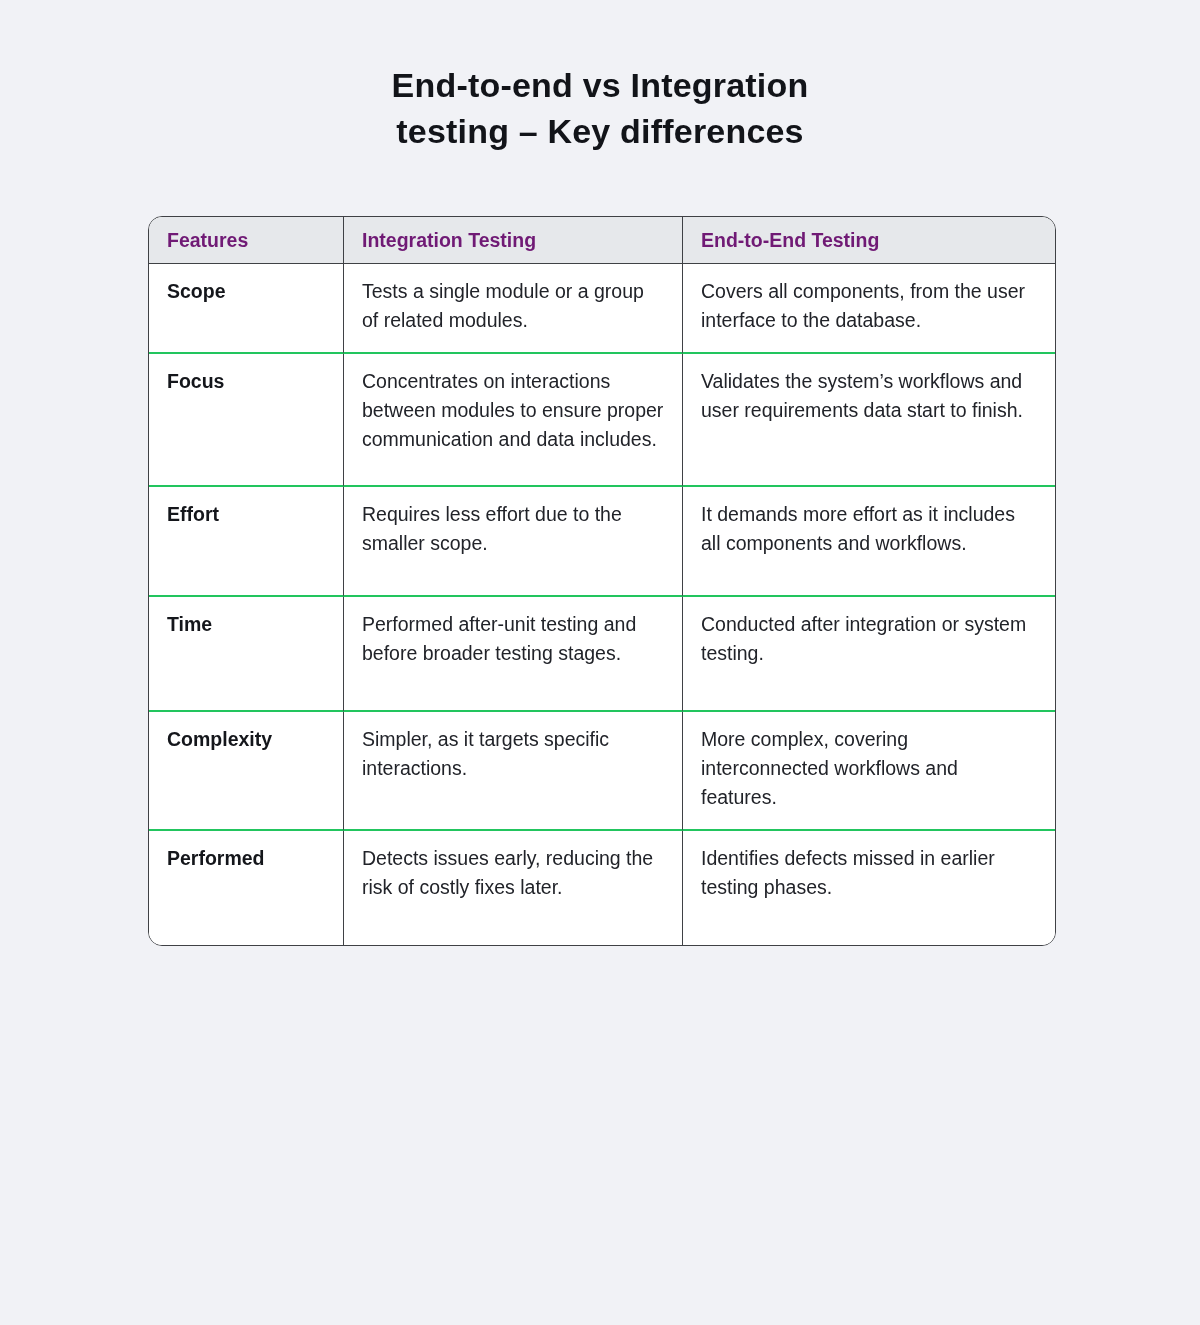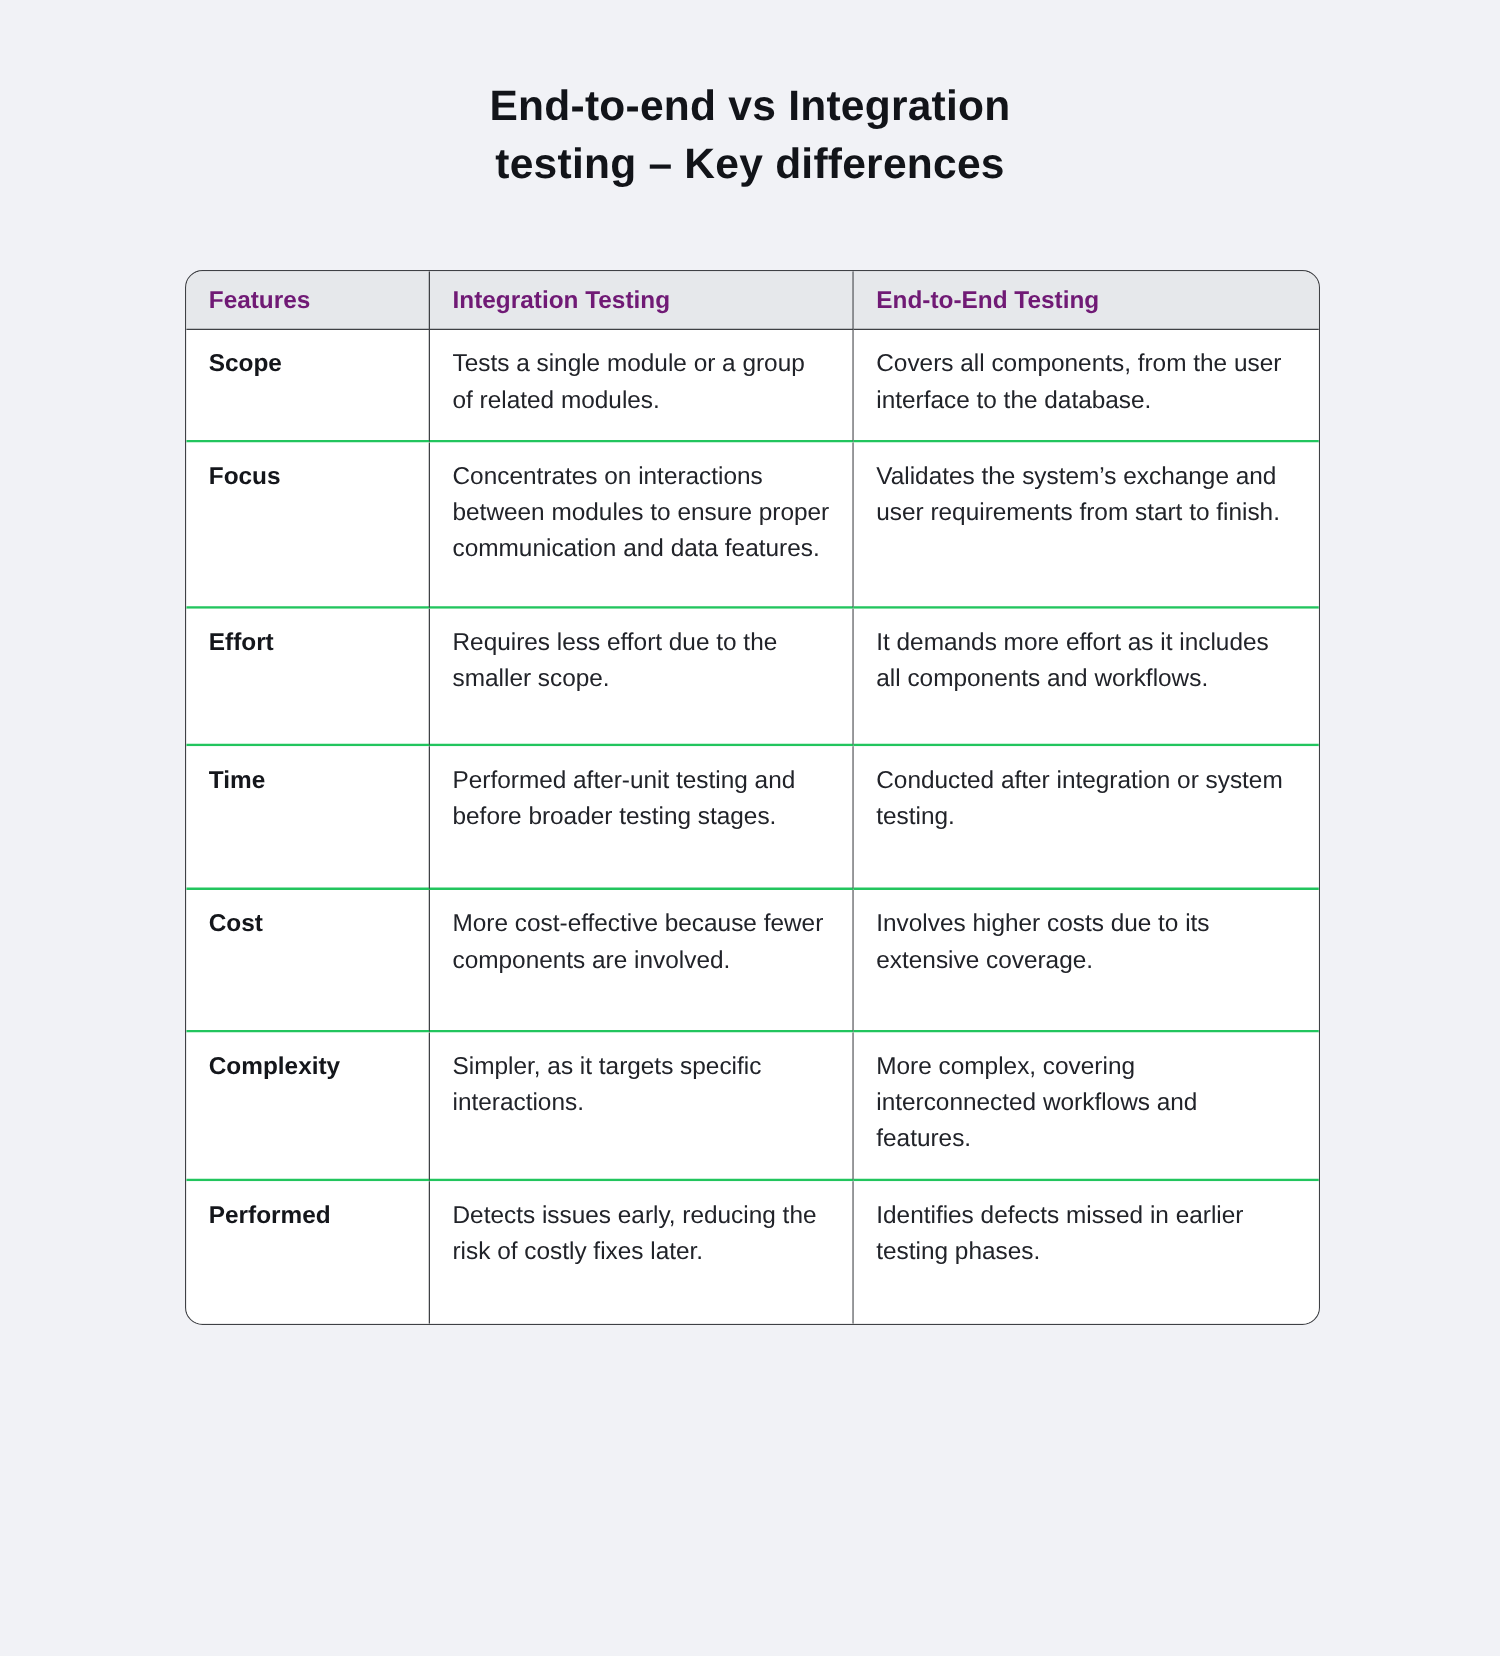--- a/index.html
+++ b/index.html
@@ -100,37 +100,32 @@
         </tr>
       </thead>
       <tbody>
         <tr class="r-scope">
           <td class="feature">Scope</td>
           <td>Tests a single module or a group of related modules.</td>
           <td>Covers all components, from the user interface to the database.</td>
         </tr>
         <tr class="r-focus">
           <td class="feature">Focus</td>
-          <td>Concentrates on interactions between modules to ensure proper communication and data features.</td>
-          <td>Validates the system’s exchange and user requirements from start to finish.</td>
+          <td>Concentrates on interactions between modules to ensure proper communication and data includes.</td>
+          <td>Validates the system’s workflows and user requirements data start to finish.</td>
         </tr>
         <tr class="r-effort">
           <td class="feature">Effort</td>
           <td>Requires less effort due to the smaller scope.</td>
           <td>It demands more effort as it includes all components and workflows.</td>
         </tr>
         <tr class="r-time">
           <td class="feature">Time</td>
           <td>Performed after-unit testing and before broader testing stages.</td>
           <td>Conducted after integration or system testing.</td>
-        </tr>
-        <tr class="r-cost">
-          <td class="feature">Cost</td>
-          <td>More cost-effective because fewer components are involved.</td>
-          <td>Involves higher costs due to its extensive coverage.</td>
         </tr>
         <tr class="r-complexity">
           <td class="feature">Complexity</td>
           <td>Simpler, as it targets specific interactions.</td>
           <td>More complex, covering interconnected workflows and features.</td>
         </tr>
         <tr class="r-benefits">
           <td class="feature">Performed</td>
           <td>Detects issues early, reducing the risk of costly fixes later.</td>
           <td>Identifies defects missed in earlier testing phases.</td>

